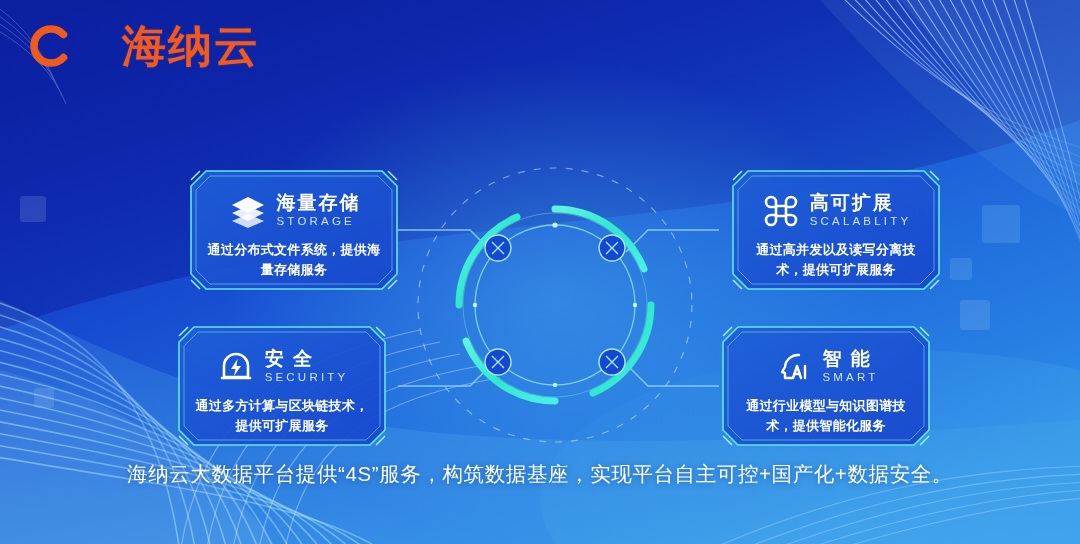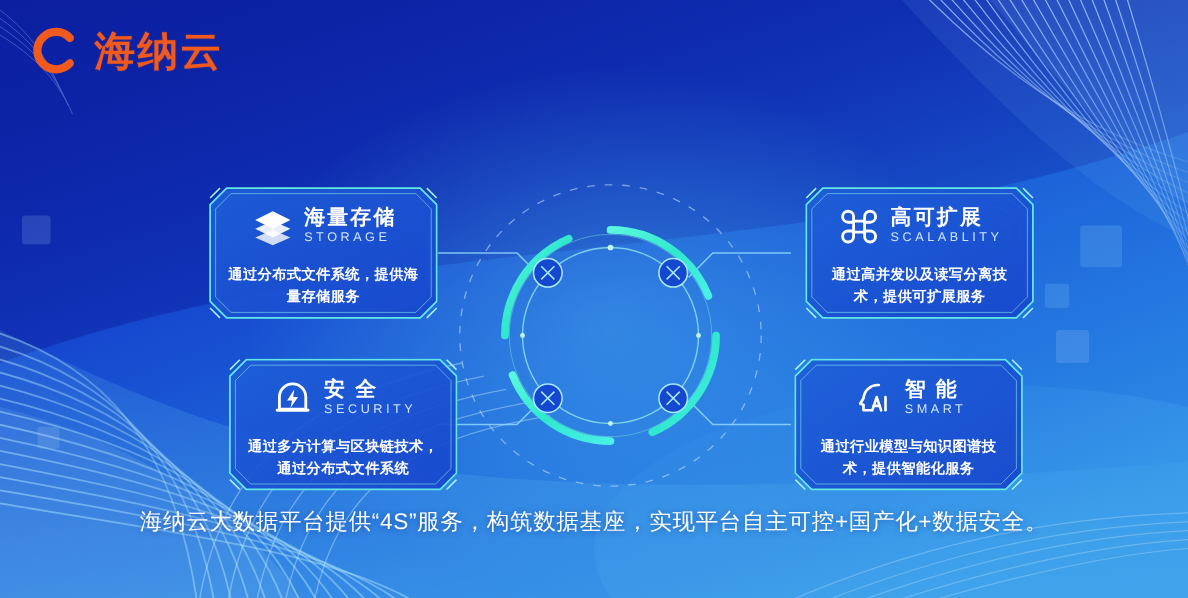--- a/index.html
+++ b/index.html
@@ -16,26 +16,27 @@
 
   
   .logo {
     position:absolute; left:26px; top:22px;
     display:flex; align-items:center; gap:12px;
     z-index:20;
   }
   .logo-mark { width:48px; height:48px; flex:0 0 48px; }
   .logo-text {
     color:#F05A1E;
-    font-size:37px;
+    font-size:44px;
     font-weight:700;
     letter-spacing:2px;
     line-height:1;
     white-space:nowrap;
     text-shadow:0 0 2px rgba(240,90,30,.35);
+    margin-left:36px;
   }
 
   
   .hub {
     position:absolute;
     left:443px; top:193px;
     width:224px; height:224px;
     z-index:12;
   }
   .hub svg { position:absolute; inset:0; width:224px; height:224px; }
@@ -60,21 +61,21 @@
   .card {
     position:absolute;
     width:208px; height:120px;
     z-index:15;
   }
   .card-frame { position:absolute; inset:0; width:208px; height:120px; }
   .card-inner {
     position:absolute; inset:0;
     padding:13px 12px 10px;
     display:flex; flex-direction:column;
-    align-items:center; justify-content:space-between;
+    align-items:center; justify-content:flex-end;
   }
   .card-head {
     display:flex; align-items:center; gap:9px;
     height:46px;
   }
   .card-icon { width:40px; height:40px; flex:0 0 40px; }
   .card-titles { display:flex; flex-direction:column; align-items:flex-start; }
   .card-title-cn {
     color:#ffffff; font-size:19px; font-weight:700;
     letter-spacing:2px; line-height:1.15; white-space:nowrap;
@@ -89,21 +90,21 @@
     font-size:13px;
     font-weight:700;
     line-height:1.55;
     text-align:center;
     letter-spacing:.3px;
     width:186px;
   }
 
   .card.tl { left:190px; top:170px; }
   .card.tr { left:722px; top:170px;margin-left:10px; }
-  .card.bl { left:208px; top:326px;padding-left:37px; }
+  .card.bl { left:178px; top:326px;padding-left:37px; }
   .card.br { left:722px; top:326px; }
 
   
   .footer {
     position:absolute;
     left:0; right:0; top:460px;
     text-align:center;
     color:#ffffff;
     font-size:20.5px;
     font-weight:400;
@@ -417,21 +418,21 @@
           <path d="M8,30 L8,19 A12,12 0 0 1 32,19 L32,30 Z" fill="none" stroke="#ffffff" stroke-width="2.6" stroke-linejoin="round"></path>
           <path d="M6,31 L34,31" stroke="#ffffff" stroke-width="2.6" stroke-linecap="round"></path>
           <path d="M21.5,12 L15,22 L19.5,22 L18,29 L25,19 L20.5,19 Z" fill="#ffffff"></path>
         </svg>
       </span>
       <span class="card-titles">
         <span class="card-title-cn">安 全</span>
         <span class="card-title-en">SECURITY</span>
       </span>
     </div>
-    <div class="card-desc">通过多方计算与区块链技术，通过分布式文件系统</div>
+    <div class="card-desc">通过多方计算与区块链技术，提供可扩展服务</div>
   </div>
 </div>
 
 <div class="card br">
   <svg class="card-frame" viewBox="0 0 208 120" xmlns="http://www.w3.org/2000/svg">
     <path d="M16,1 L192,1 L207,16 L207,104 L192,119 L16,119 L1,104 L1,16 Z" fill="url(#cardFill1)" stroke="#62E8E4" stroke-width="1.6"></path>
     <path d="M20,6 L188,6 L202,20 L202,100 L188,114 L20,114 L6,100 L6,20 Z" fill="none" stroke="#8FF2EE" stroke-width="0.9" opacity="0.55"></path>
     <g fill="none" stroke="#7CEDEA" stroke-width="1.2" opacity="0.8">
       <path d="M-4,18 L-4,102"></path>
         <path d="M-8,20 L-8,100"></path>

